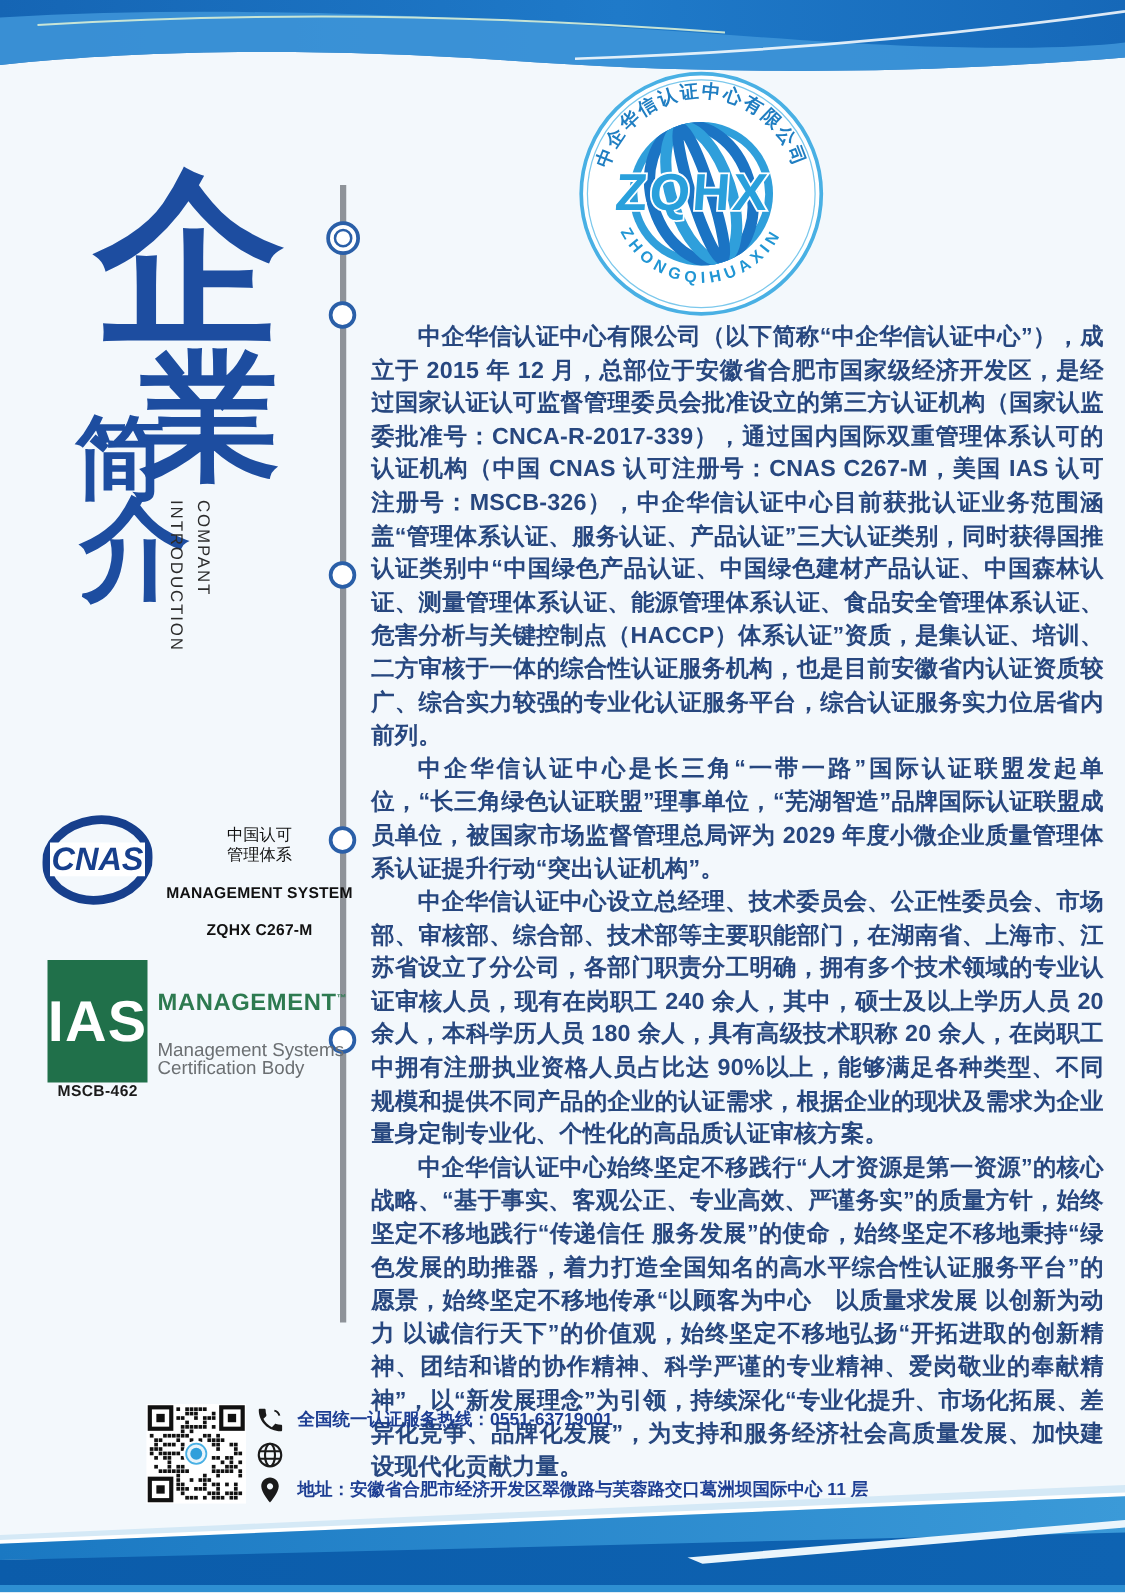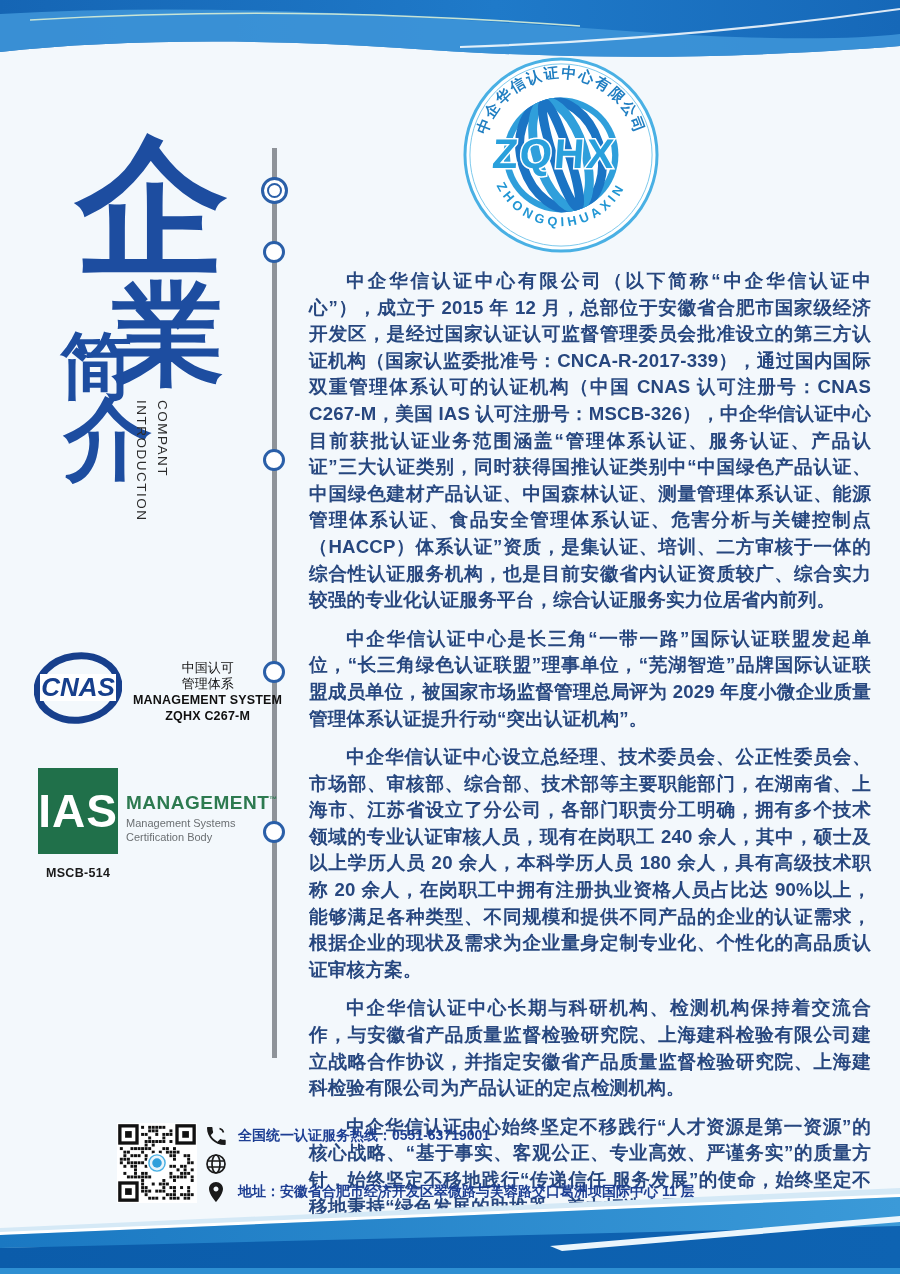--- a/index.html
+++ b/index.html
@@ -28,33 +28,33 @@
   .tl-line{position:absolute;left:272px;top:148px;width:5px;height:910px;background:#8e9399;}
   .tl-node{position:absolute;background:#fff;border:3px solid #2a5fa8;border-radius:50%;box-sizing:border-box;}
   .tl-n1o{left:261px;top:177px;width:27px;height:27px;}
   .tl-n1i{left:267px;top:183px;width:15px;height:15px;border-width:2px;}
   .tl-sm{width:22px;height:22px;left:263px;}
   .tl-n2{top:241px;} .tl-n3{top:449px;} .tl-n4{top:661px;} .tl-n5{top:821px;}
 
   
   .cnas-logo{position:absolute;left:34px;top:650px;width:88px;height:78px;}
   .cnas-text{position:absolute;left:133px;top:660px;color:#111;font-size:13px;line-height:16px;text-align:center;}
-  .cnas-text .en{font-weight:bold;font-size:12.5px;letter-spacing:.2px;}
-  .ias-box{position:absolute;left:38px;top:768px;width:80px;height:86px;background:#20704a;
+  .cnas-text .en{font-weight:bold;font-size:12.5px;letter-spacing:.2px;margin-top:14px;}
+  .ias-box{position:absolute;left:38px;top:768px;width:80px;height:98px;background:#20704a;
     display:flex;align-items:center;justify-content:center;color:#fff;font-size:46px;font-weight:bold;letter-spacing:1px;}
   .ias-right{position:absolute;left:126px;top:792px;}
   .ias-acc{color:#2d7a50;font-size:19px;font-weight:bold;letter-spacing:.5px;}
   .ias-acc sup{font-size:8px;}
-  .ias-sub{color:#6b6f72;font-size:11px;line-height:14px;margin-top:2px;}
+  .ias-sub{color:#6b6f72;font-size:15px;line-height:14px;margin-top:20px;}
   .ias-code{position:absolute;left:46px;top:866px;font-size:12.5px;font-weight:bold;color:#1a1a1a;letter-spacing:.3px;}
 
   
   .body-text{position:absolute;left:297px;top:256px;width:586px;color:#27477f;
     font-size:18.6px;line-height:26.6px;font-weight:600;text-align:justify;letter-spacing:.2px;}
-  .body-text p{margin:12px;text-indent:2em;}
+  .body-text p{margin:0;text-indent:2em;}
 
   
   .qr{position:absolute;left:117px;top:1123px;width:80px;height:80px;}
   .contact{position:absolute;left:204px;top:1122px;color:#1d3e93;font-weight:bold;font-size:14px;}
   .contact-row{display:flex;align-items:center;height:28px;white-space:nowrap;}
   .c-icon{width:24px;height:24px;margin-right:10px;flex:0 0 24px;}
 </style>
 </head>
 <body>
 
@@ -132,27 +132,26 @@
   </div>
 
   <div class="ias-box">IAS</div>
   <div class="ias-right">
     <div class="ias-acc"><span>MANAGEMENT</span><sup>™</sup></div>
     <div class="ias-sub">
       <div>Management Systems</div>
       <div>Certification Body</div>
     </div>
   </div>
-  <div class="ias-code">MSCB-514</div>
+  <div class="ias-code">MSCB-462</div>
 
   <div class="body-text">
       <p>中企华信认证中心有限公司（以下简称“中企华信认证中心”），成立于 2015 年 12 月，总部位于安徽省合肥市国家级经济开发区，是经过国家认证认可监督管理委员会批准设立的第三方认证机构（国家认监委批准号：CNCA-R-2017-339），通过国内国际双重管理体系认可的认证机构（中国 CNAS 认可注册号：CNAS C267-M，美国 IAS 认可注册号：MSCB-326），中企华信认证中心目前获批认证业务范围涵盖“管理体系认证、服务认证、产品认证”三大认证类别，同时获得国推认证类别中“中国绿色产品认证、中国绿色建材产品认证、中国森林认证、测量管理体系认证、能源管理体系认证、食品安全管理体系认证、危害分析与关键控制点（HACCP）体系认证”资质，是集认证、培训、二方审核于一体的综合性认证服务机构，也是目前安徽省内认证资质较广、综合实力较强的专业化认证服务平台，综合认证服务实力位居省内前列。</p>
       <p>中企华信认证中心是长三角“一带一路”国际认证联盟发起单位，“长三角绿色认证联盟”理事单位，“芜湖智造”品牌国际认证联盟成员单位，被国家市场监督管理总局评为 2029 年度小微企业质量管理体系认证提升行动“突出认证机构”。</p>
       <p>中企华信认证中心设立总经理、技术委员会、公正性委员会、市场部、审核部、综合部、技术部等主要职能部门，在湖南省、上海市、江苏省设立了分公司，各部门职责分工明确，拥有多个技术领域的专业认证审核人员，现有在岗职工 240 余人，其中，硕士及以上学历人员 20 余人，本科学历人员 180 余人，具有高级技术职称 20 余人，在岗职工中拥有注册执业资格人员占比达 90%以上，能够满足各种类型、不同规模和提供不同产品的企业的认证需求，根据企业的现状及需求为企业量身定制专业化、个性化的高品质认证审核方案。</p>
-      <p>中企华信认证中心长期与科研机构、检测机构保持着交流合作，与安徽省产品质量监督检验研究院、上海建科检验有限公司建立战略合作协议，并指定安徽省产品质量监督检验研究院、上海建科检验有限公司为产品认证的定点检测机构。</p>
       <p>中企华信认证中心始终坚定不移践行“人才资源是第一资源”的核心战略、“基于事实、客观公正、专业高效、严谨务实”的质量方针，始终坚定不移地践行“传递信任 服务发展”的使命，始终坚定不移地秉持“绿色发展的助推器，着力打造全国知名的高水平综合性认证服务平台”的愿景，始终坚定不移地传承“以顾客为中心　以质量求发展 以创新为动力 以诚信行天下”的价值观，始终坚定不移地弘扬“开拓进取的创新精神、团结和谐的协作精神、科学严谨的专业精神、爱岗敬业的奉献精神”，以“新发展理念”为引领，持续深化“专业化提升、市场化拓展、差异化竞争、品牌化发展”，为支持和服务经济社会高质量发展、加快建设现代化贡献力量。</p>
     </div>
 
   <svg class="qr" viewBox="0 0 84 84">
     <rect x="0" y="0" width="84" height="84" fill="#ffffff"></rect>
     <g id="qr-modules" fill="#111111">
         <rect x="25.32" y="3" width="3.1" height="3.1"></rect>
         <rect x="32.760000000000005" y="3" width="3.1" height="3.1"></rect>
         <rect x="36.480000000000004" y="3" width="3.1" height="3.1"></rect>
         <rect x="40.2" y="3" width="3.1" height="3.1"></rect>

